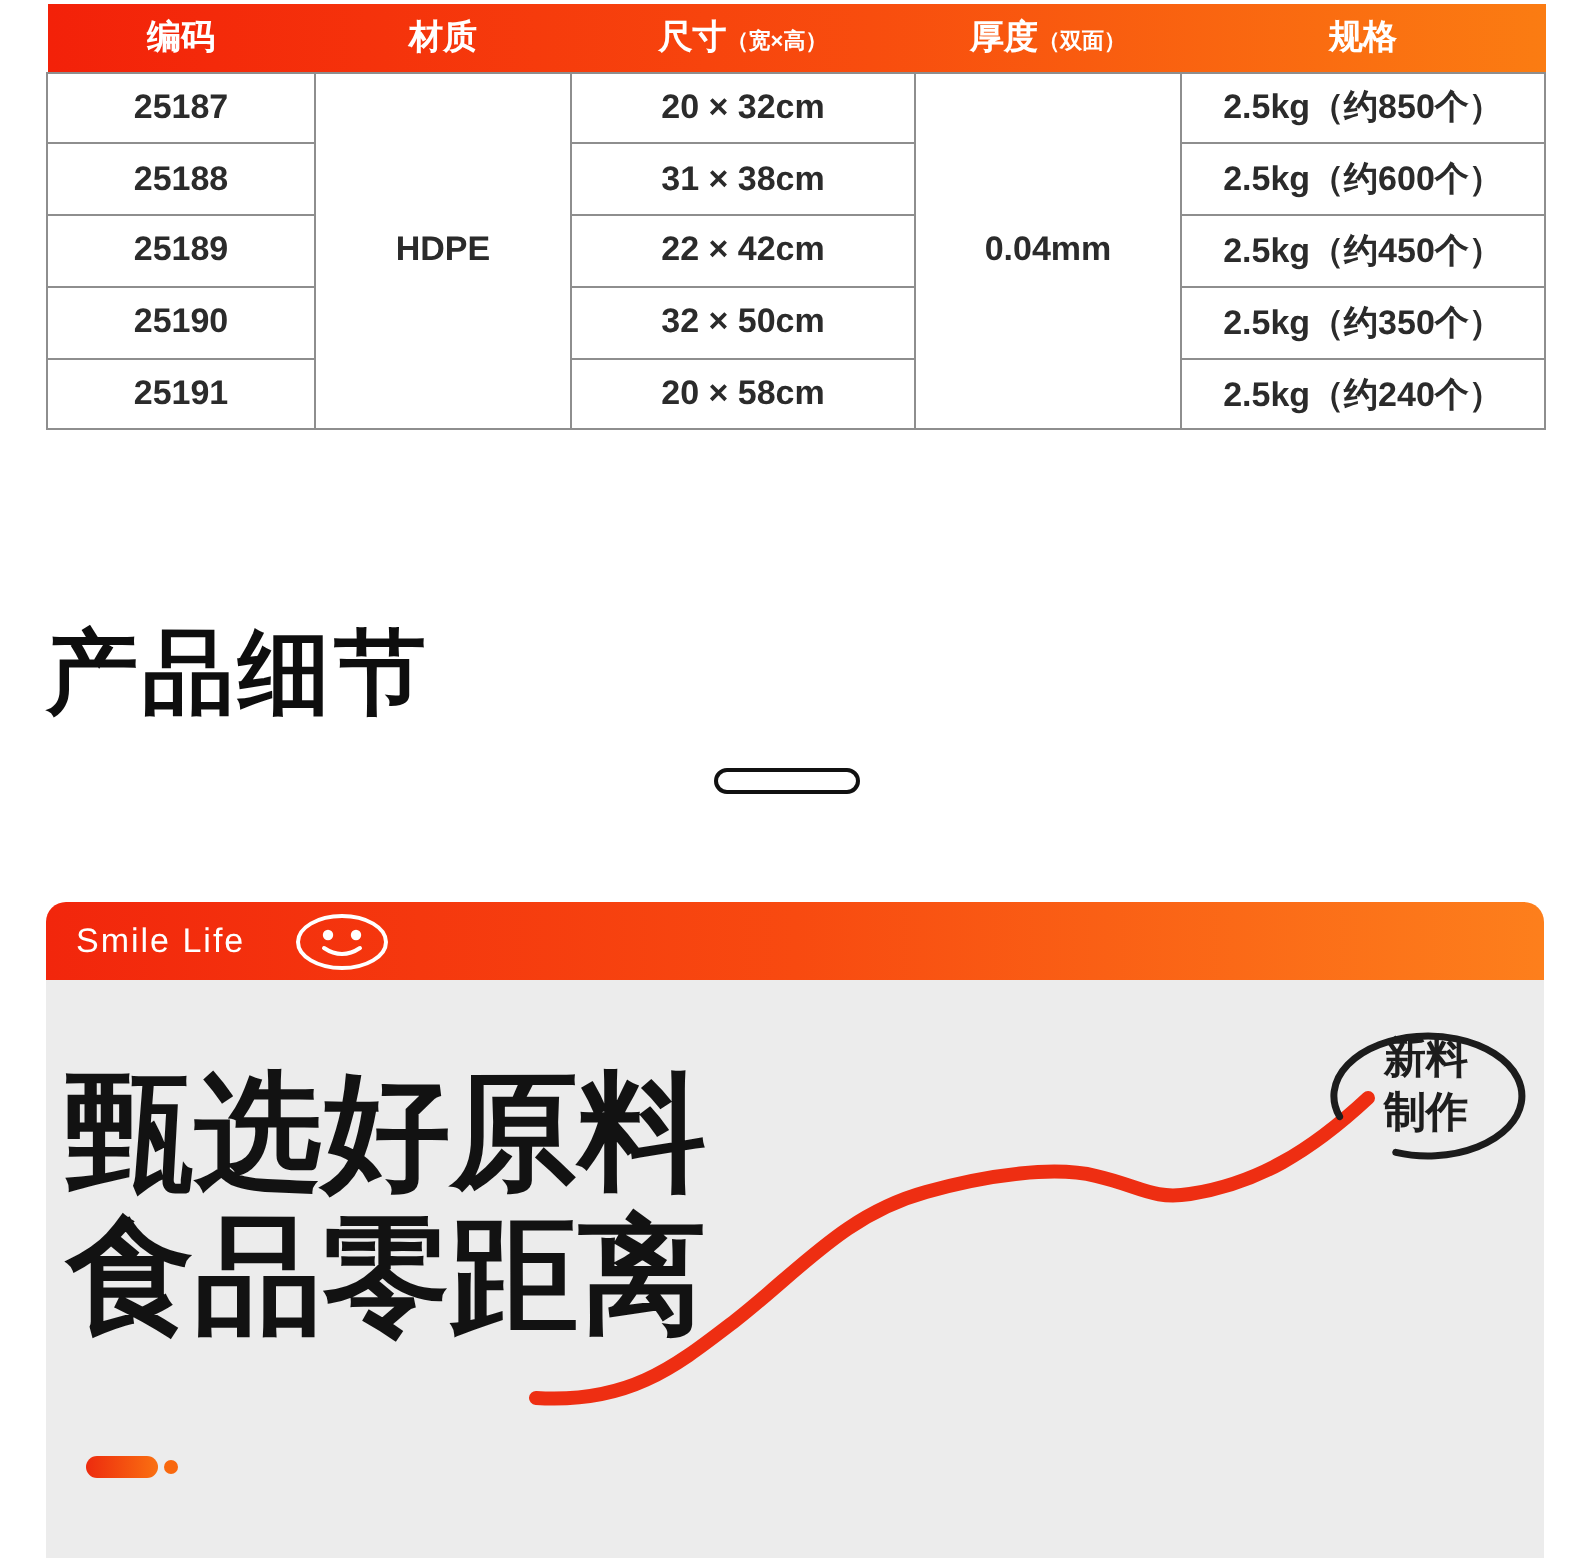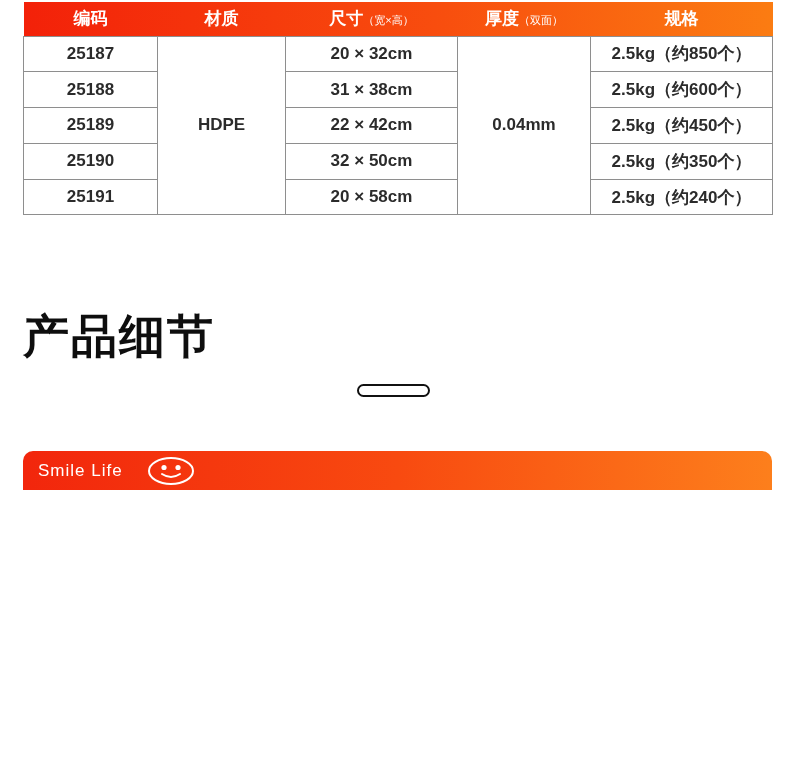--- a/index.html
+++ b/index.html
@@ -31,21 +31,21 @@
     font-size: 17px;
     font-weight: bold;
     text-align: center;
     vertical-align: middle;
     background: transparent;
     border: none;
     white-space: nowrap;
   }
   .spec-table th .sub {
     font-size: 11px;
-    font-weight: normal;
+    font-weight: bold;
   }
   .spec-table td {
     height: 35.8px;
     border: 1px solid #8e8e8e;
     background: #ffffff;
     text-align: center;
     vertical-align: middle;
     font-size: 17px;
     color: #2b2b2b;
     white-space: nowrap;
@@ -222,14 +222,32 @@
       <span class="brand">Smile Life</span>
       <svg width="48" height="30" viewBox="0 0 48 30">
         <ellipse cx="24" cy="15" rx="22" ry="13" fill="none" stroke="#ffffff" stroke-width="2"></ellipse>
         <circle cx="17" cy="11.5" r="2.6" fill="#ffffff"></circle>
         <circle cx="31" cy="11.5" r="2.6" fill="#ffffff"></circle>
         <path d="M 15 18 Q 24 24 33 18" fill="none" stroke="#ffffff" stroke-width="2" stroke-linecap="round"></path>
       </svg>
     </div>
   </div>
 
+  <div class="hero">
+    <svg class="hero-svg" viewBox="0 0 749 289">
+
+      <path d="M 245 209 C 292 212, 315 193, 345 170 C 378 144, 400 117, 440 106 C 472 97, 505 93, 525 98 C 547 103, 553 110, 572 107 C 605 102, 632 86, 661 59" fill="none" stroke="#ee2e12" stroke-width="7" stroke-linecap="round"></path>
+
+      <path d="M 646.8 68.3 A 47 30 0 1 1 674.9 86.2" fill="none" stroke="#1c1c1c" stroke-width="3.5" stroke-linecap="round"></path>
+    </svg>
+    <div class="hero-text">
+      <div>甄选好原料</div>
+      <div>食品零距离</div>
+    </div>
+    <div class="badge-text">
+      <div>新料</div>
+      <div>制作</div>
+    </div>
+    <div class="deco-bar"></div>
+    <div class="deco-dot"></div>
+  </div>
 
 </div>
 
 </body></html>

